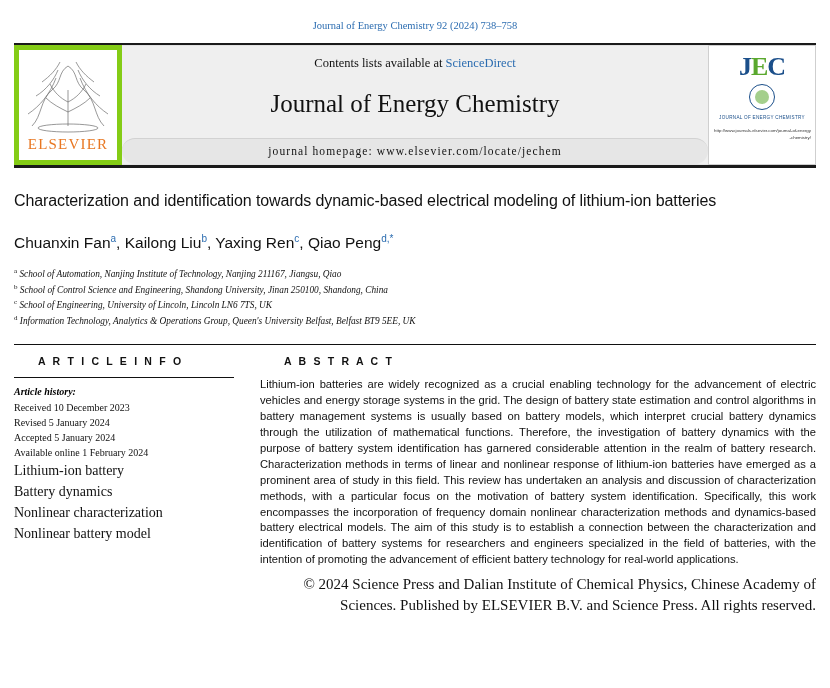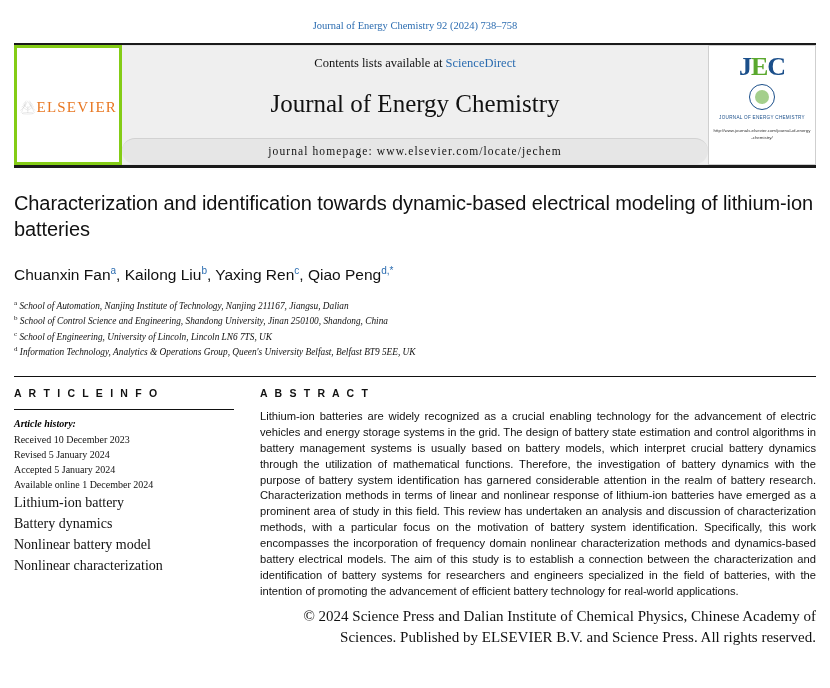--- a/index.html
+++ b/index.html
@@ -37,24 +37,24 @@
   }
   .masthead {
     display: flex;
     align-items: stretch;
     margin: 0 14px;
     height: 120px;
   }
   .elsevier-box {
     width: 108px;
     flex: 0 0 108px;
-    border: 3px solid #84cc16;
+    border: 5px solid #84cc16;
     background: #fff;
     display: flex;
-    flex-direction: row;
+    flex-direction: column;
     align-items: center;
     justify-content: flex-start;
     padding: 4px 2px 2px 2px;
     position: relative;
   }
   .elsevier-tree {
     width: 92px;
     height: 78px;
     margin-top: 2px;
   }
@@ -105,21 +105,21 @@
   .jec-box {
     width: 108px;
     flex: 0 0 108px;
     border: 1px solid #cfcfcf;
     background: #fff;
     display: flex;
     flex-direction: column;
     align-items: center;
     justify-content: flex-start;
     padding: 8px 2px 2px 2px;
-    text-align: center;
+    text-align: right;
   }
   .jec-logo {
     font-family: "Liberation Serif", serif;
     font-weight: bold;
     font-size: 26px;
     color: #1b4f8a;
     letter-spacing: -1px;
     line-height: 1;
   }
   .jec-logo .leaf { color: #5aa82e; }
@@ -157,21 +157,21 @@
   }
   .masthead-rule-bottom {
     border-top: 3px solid #1a1a1a;
     margin: 0 14px 0 14px;
   }
 
   
   .titleblock { margin: 22px 14px 0 14px; }
   .paper-title {
     font-family: "Liberation Sans", sans-serif;
-    font-size: 20px;
+    font-size: 16px;
     line-height: 1.32;
     font-weight: normal;
     color: #111;
     margin: 4px 0 22px 0;
     letter-spacing: -0.1px;
   }
   .authors {
     font-size: 15.5px;
     color: #111;
     margin-bottom: 14px;
@@ -207,20 +207,21 @@
   .col-left { width: 220px; flex: 0 0 220px; }
   .col-right { flex: 1 1 auto; }
 
   .sec-head {
     font-size: 10.5px;
     letter-spacing: 2.2px;
     font-weight: bold;
     color: #111;
     margin-bottom: 10px;
     font-family: "Liberation Sans", sans-serif;
+    margin-left: 24px;
   }
   .leftrule {
     border-top: 1px solid #111;
     margin: 6px 0 8px 0;
     width: 100%;
   }
   .hist-head {
     font-family: "Liberation Serif", serif;
     font-style: italic;
     font-size: 10px;
@@ -318,46 +319,46 @@
   <div class="masthead-rule-bottom"></div>
 
   <div class="titleblock">
     <h1 class="paper-title">Characterization and identification towards dynamic-based electrical modeling of lithium-ion batteries</h1>
 
     <div class="authors">
       <span>Chuanxin Fan</span><sup class="sup-link">a</sup>, <span>Kailong Liu</span><sup class="sup-link">b</sup>, <span>Yaxing Ren</span><sup class="sup-link">c</sup>, <span>Qiao Peng</span><sup class="sup-link">d,*</sup>
     </div>
 
     <div class="affils">
-      <div><sup>a</sup> <span>School of Automation, Nanjing Institute of Technology, Nanjing 211167, Jiangsu, Dalian</span></div>
+      <div><sup>a</sup> <span>School of Automation, Nanjing Institute of Technology, Nanjing 211167, Jiangsu, Qiao</span></div>
       <div><sup>b</sup> <span>School of Control Science and Engineering, Shandong University, Jinan 250100, Shandong, China</span></div>
       <div><sup>c</sup> <span>School of Engineering, University of Lincoln, Lincoln LN6 7TS, UK</span></div>
       <div><sup>d</sup> <span>Information Technology, Analytics &amp; Operations Group, Queen's University Belfast, Belfast BT9 5EE, UK</span></div>
     </div>
   </div>
 
   <div class="rule-thin"></div>
 
   <div class="cols">
 
     <div class="col-left">
       <div class="sec-head">A R T I C L E   I N F O</div>
       <div class="leftrule"></div>
       <div class="hist-head">Article history:</div>
       <div class="hist-list">
         <div>Received 10 December 2023</div>
         <div>Revised 5 January 2024</div>
         <div>Accepted 5 January 2024</div>
-        <div>Available online 1 December 2024</div>
+        <div>Available online 1 February 2024</div>
       </div>
       <div class="kw-list">
         <div>Lithium-ion battery</div>
         <div>Battery dynamics</div>
+        <div>Nonlinear characterization</div>
         <div>Nonlinear battery model</div>
-        <div>Nonlinear characterization</div>
       </div>
     </div>
 
     <div class="col-right">
       <div class="sec-head">A B S T R A C T</div>
       <div class="abstract-body">Lithium-ion batteries are widely recognized as a crucial enabling technology for the advancement of electric vehicles and energy storage systems in the grid. The design of battery state estimation and control algorithms in battery management systems is usually based on battery models, which interpret crucial battery dynamics through the utilization of mathematical functions. Therefore, the investigation of battery dynamics with the purpose of battery system identification has garnered considerable attention in the realm of battery research. Characterization methods in terms of linear and nonlinear response of lithium-ion batteries have emerged as a prominent area of study in this field. This review has undertaken an analysis and discussion of characterization methods, with a particular focus on the motivation of battery system identification. Specifically, this work encompasses the incorporation of frequency domain nonlinear characterization methods and dynamics-based battery electrical models. The aim of this study is to establish a connection between the characterization and identification of battery systems for researchers and engineers specialized in the field of batteries, with the intention of promoting the advancement of efficient battery technology for real-world applications.</div>
       <div class="copyright">© 2024 Science Press and Dalian Institute of Chemical Physics, Chinese Academy of Sciences. Published by ELSEVIER B.V. and Science Press. All rights reserved.</div>
     </div>
 
   </div>

